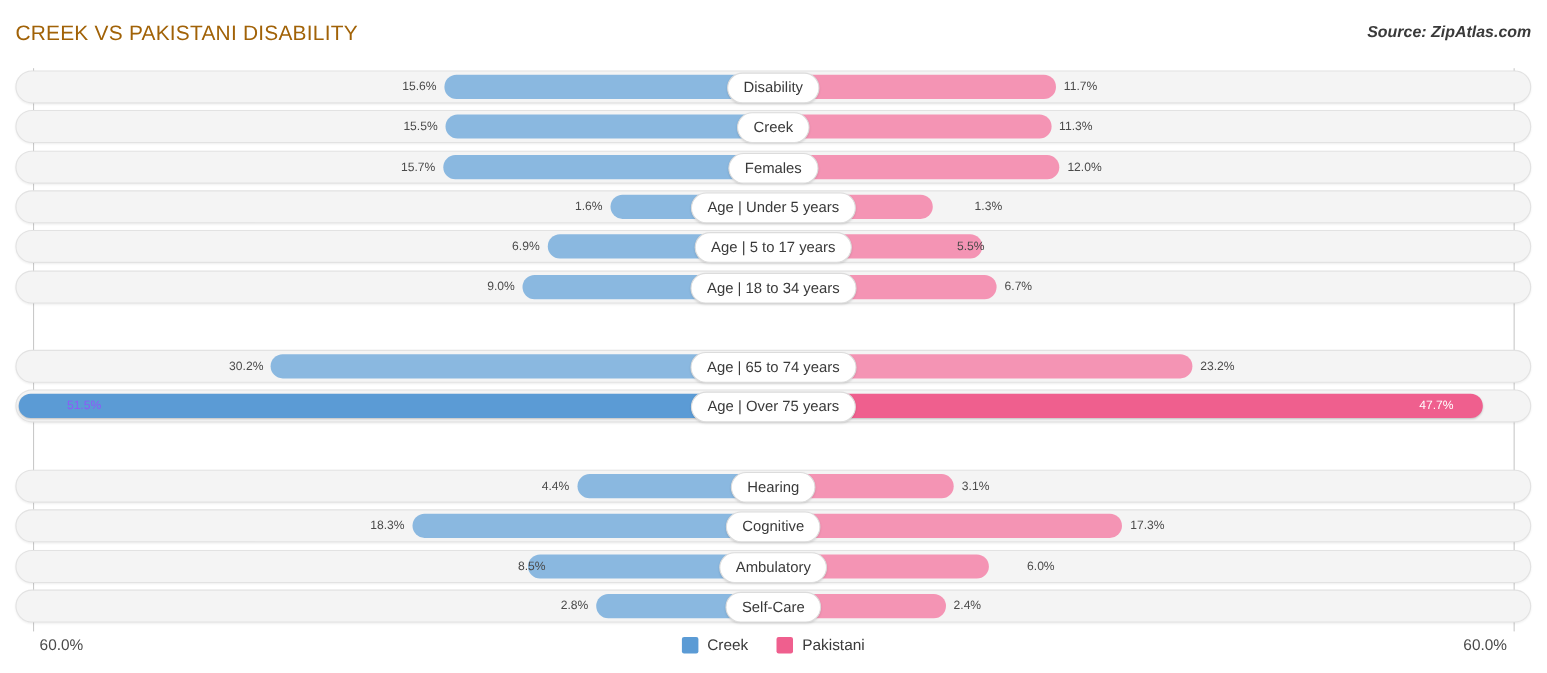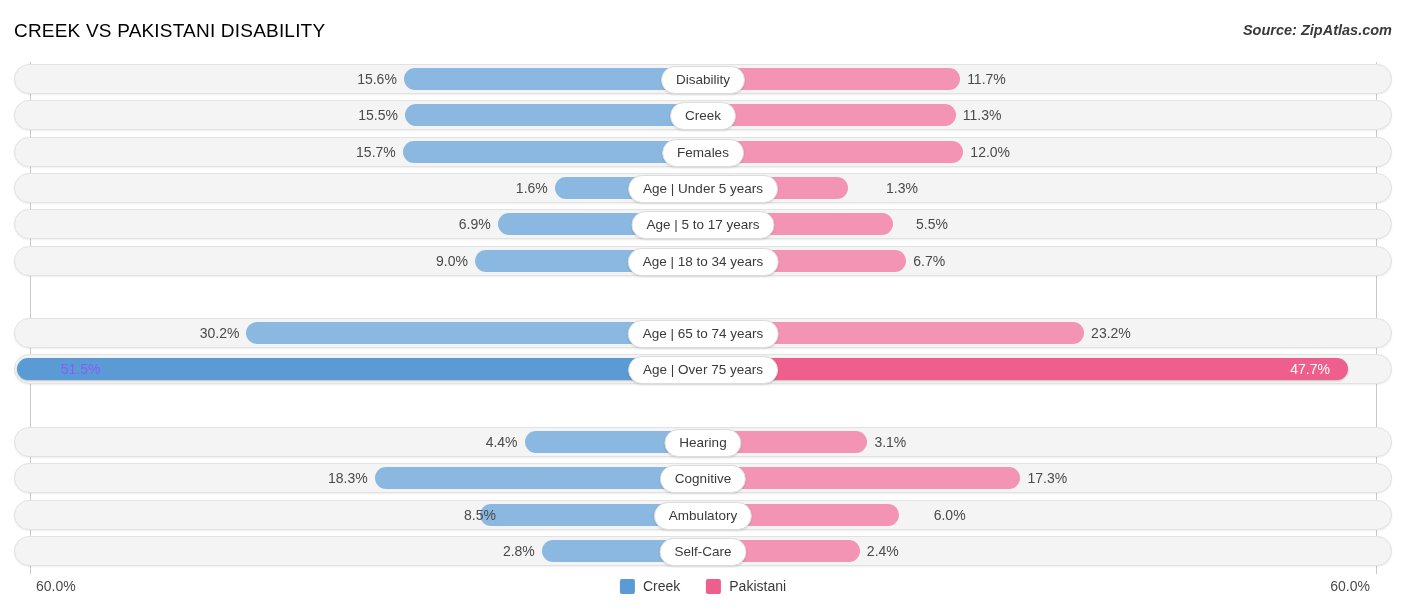--- a/index.html
+++ b/index.html
@@ -9,21 +9,21 @@
     font-family:"Liberation Sans", sans-serif;
     color:#3c3c3c;
     overflow:hidden;
   }
   .page{position:relative;width:1406px;height:612px;}
 
   
   .header{position:absolute;top:0;left:0;width:1406px;height:60px;}
   .title{
     position:absolute;left:14px;top:20px;
-    font-size:19px;letter-spacing:.2px;color:#000000;font-weight:400;
+    font-size:19px;letter-spacing:.2px;color:#a16207;font-weight:400;
     white-space:nowrap;
   }
   .source{
     position:absolute;right:14px;top:22px;
     font-size:14.5px;font-style:italic;font-weight:bold;color:#3a3a3a;
     white-space:nowrap;
   }
 
   
   .chart{position:absolute;left:0;top:62px;width:1406px;height:508px;}
@@ -45,21 +45,21 @@
     border-radius:11px;
     box-sizing:border-box;
   }
   .bar.left{right:703px;}
   .bar.right{left:703px;}
 
   .bar-shadow{box-shadow:0 1px 2px rgba(0,0,0,.22);}
 
   .val{
     position:absolute;top:5px;
-    font-size:14px;color:#4a4a4a;white-space:nowrap;line-height:19px;
+    font-size:11px;color:#4a4a4a;white-space:nowrap;line-height:19px;
   }
   .val.outL{text-align:right;}
   .val.inL{color:#8b5cf6;}
   .val.inR{color:#ffffff;}
 
   .center-label{
     position:absolute;top:1px;left:50%;transform:translateX(-50%);
     height:26px;line-height:26px;
     background:#ffffff;
     border:1px solid #dcdcdc;
@@ -124,21 +124,21 @@
         <div class="bar left" style="width: 133.248px; background: rgb(138, 184, 224);"></div>
         <div class="bar right" style="width: 130.014px; background: rgb(244, 148, 180);"></div>
         <div class="val outL" style="right: 843.248px;">1.6%</div>
         <div class="val " style="left: 871px;">1.3%</div>
         <div class="center-label">Age | Under 5 years</div>
       </div>
       <div class="row" style="top: 147.2px;">
         <div class="bar left" style="width: 190.382px; background: rgb(138, 184, 224);"></div>
         <div class="bar right" style="width: 175.29px; background: rgb(244, 148, 180);"></div>
         <div class="val outL" style="right: 900.382px;">6.9%</div>
-        <div class="val " style="left: 901px;">5.5%</div>
+        <div class="val " style="left: 855px;">5.5%</div>
         <div class="center-label">Age | 5 to 17 years</div>
       </div>
       <div class="row" style="top: 183.5px;">
         <div class="bar left" style="width: 213.02px; background: rgb(138, 184, 224);"></div>
         <div class="bar right" style="width: 188.226px; background: rgb(244, 148, 180);"></div>
         <div class="val outL" style="right: 923.02px;">9.0%</div>
         <div class="val " style="left: 898.226px;">6.7%</div>
         <div class="center-label">Age | 18 to 34 years</div>
       </div>
       <div class="row" style="top: 256.1px;">

